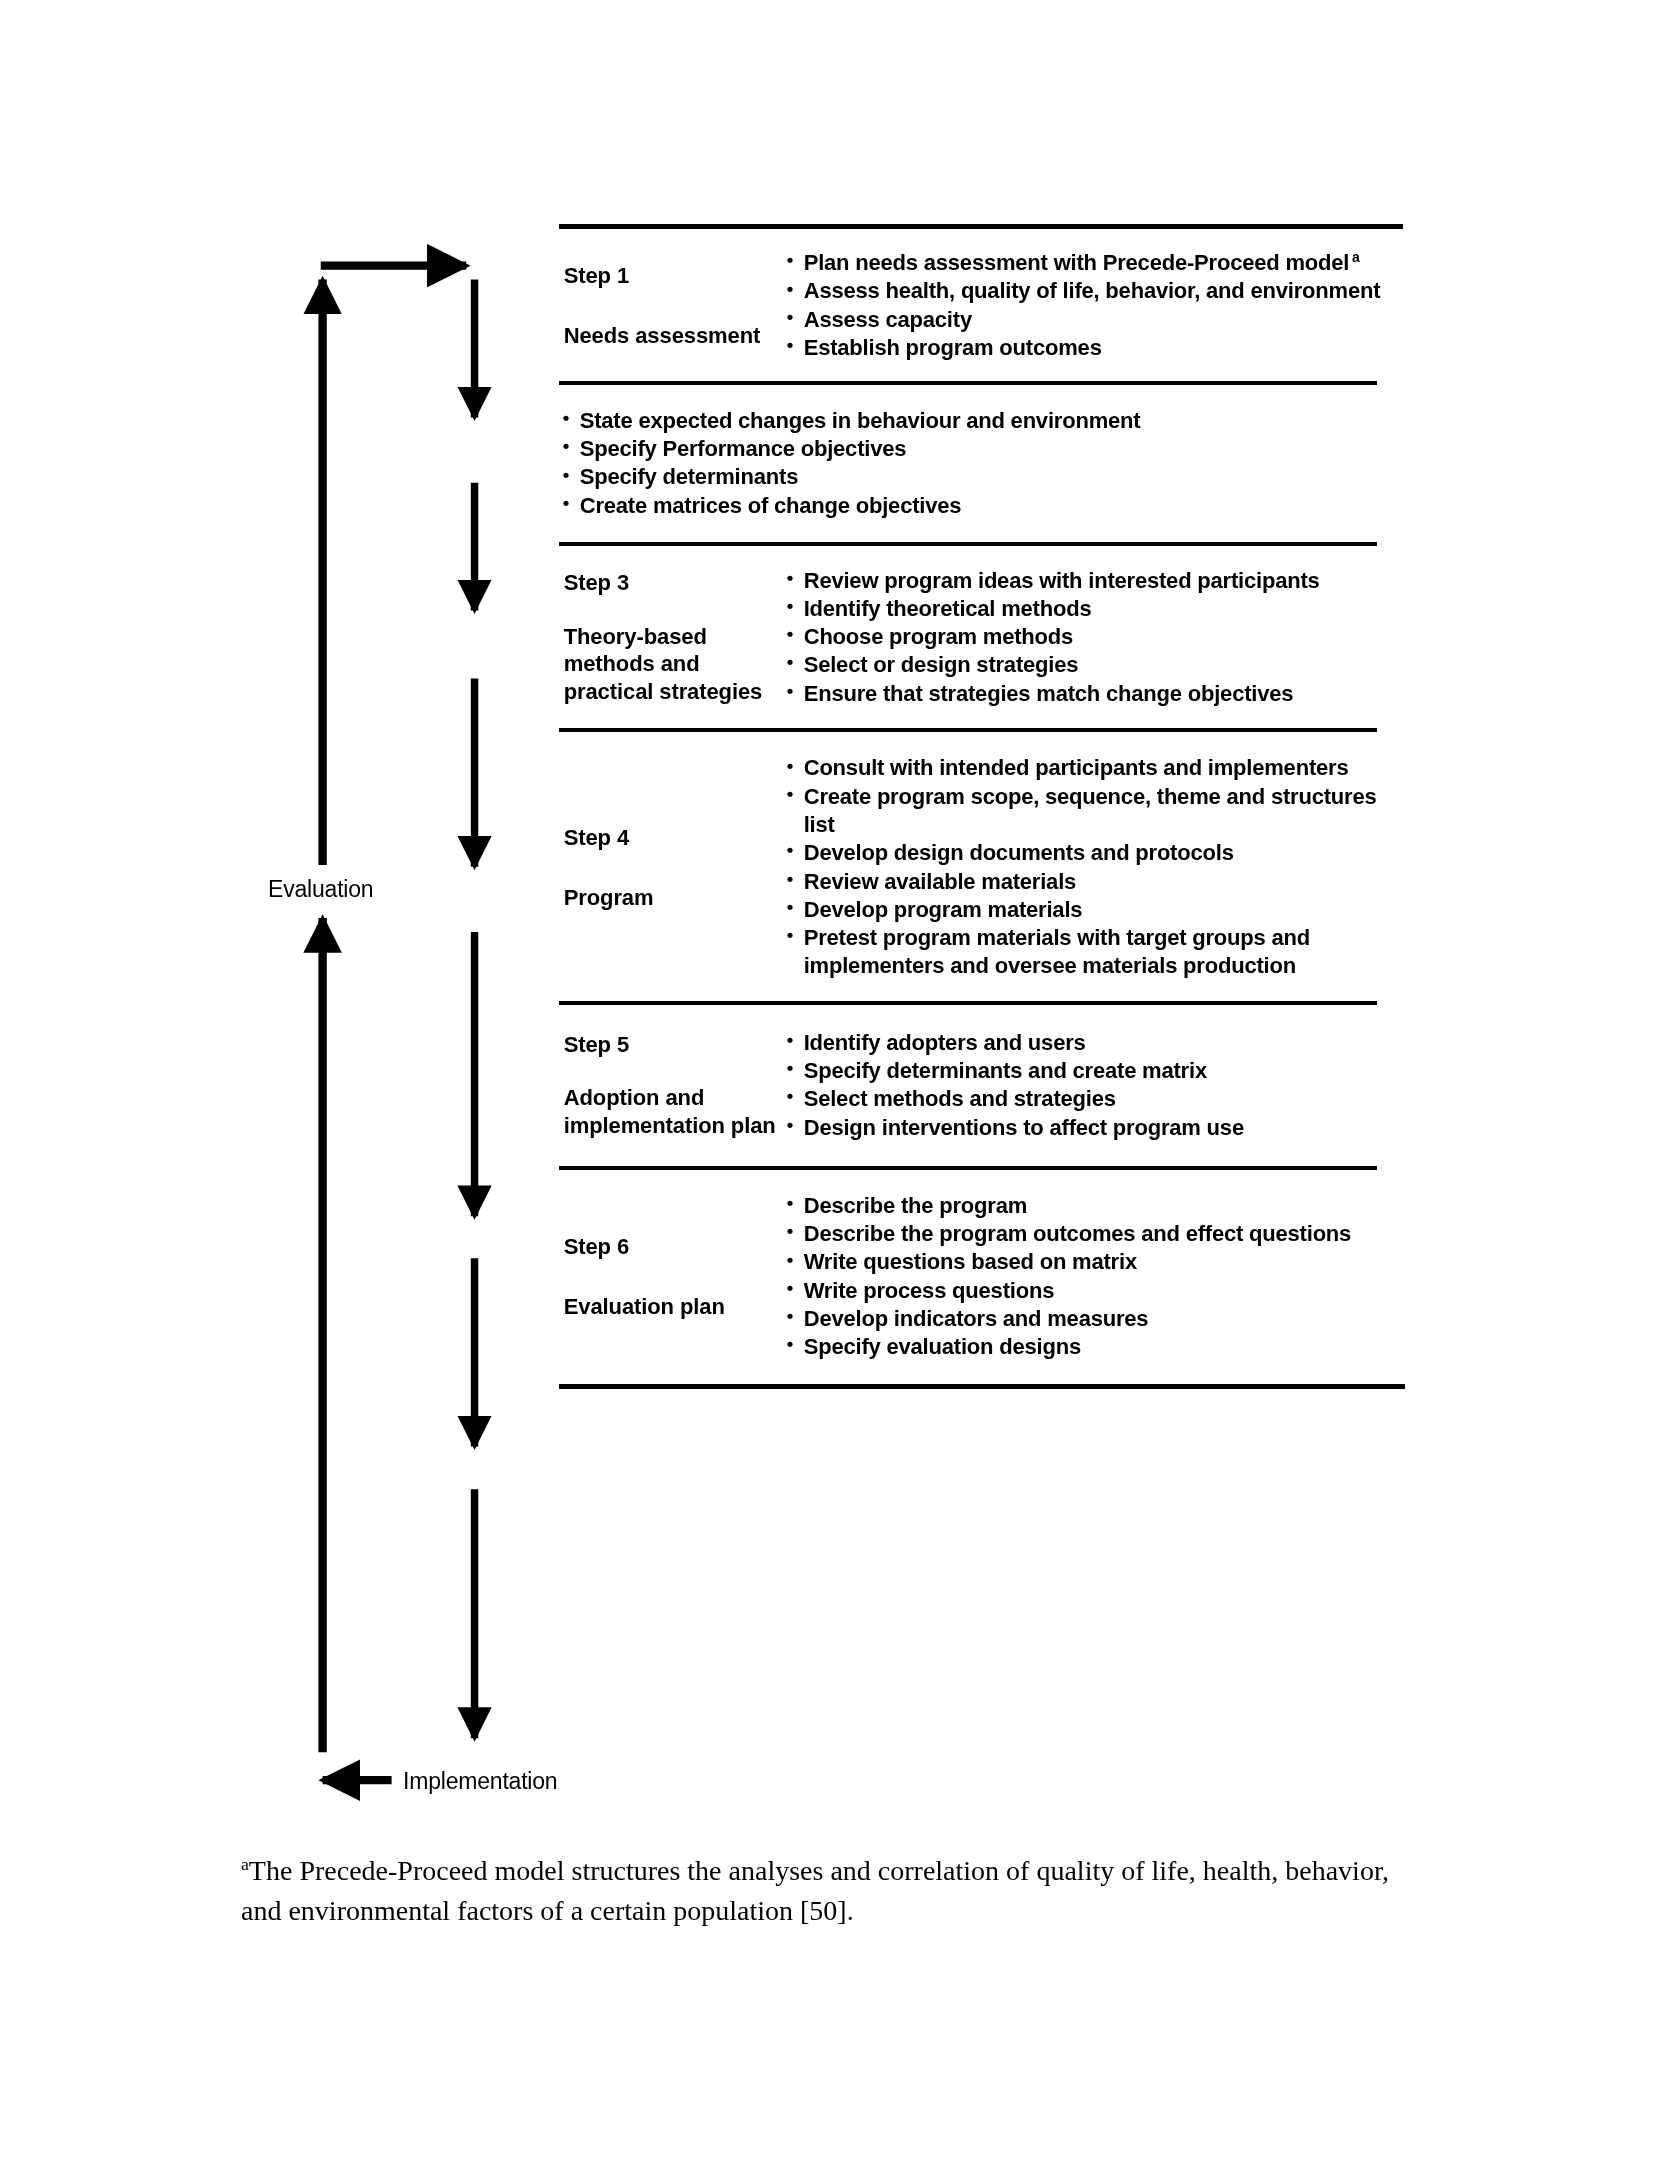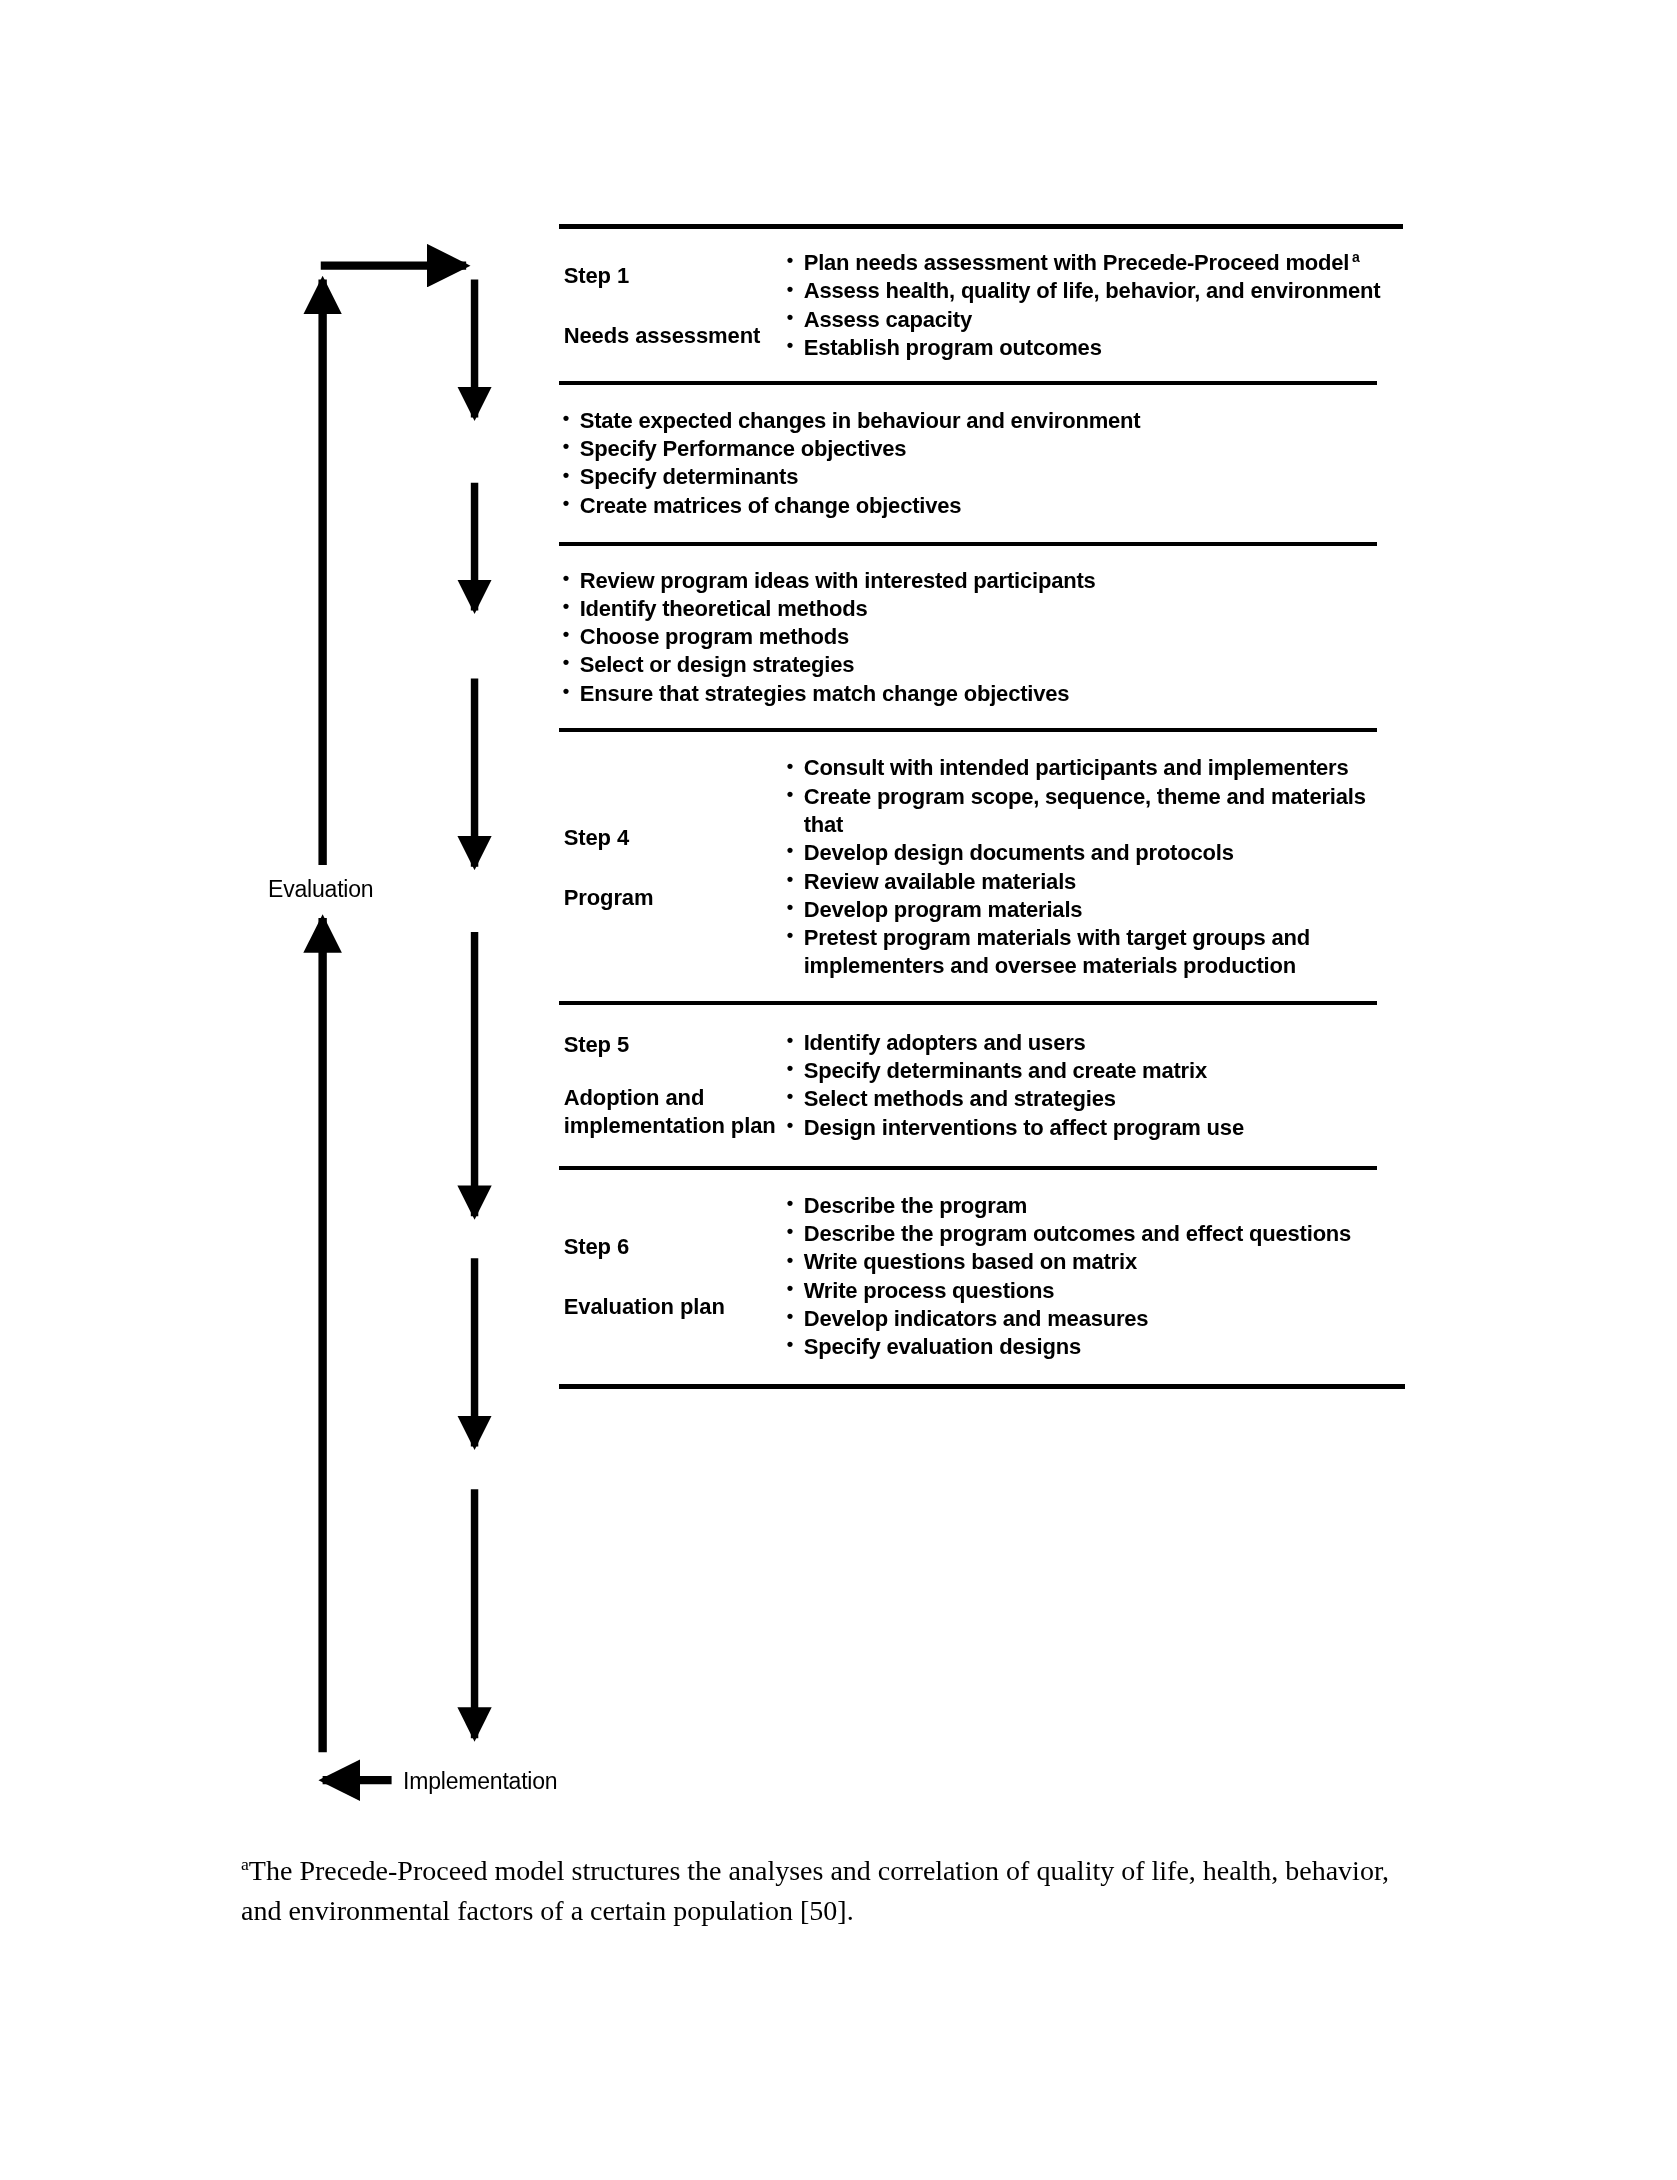--- a/index.html
+++ b/index.html
@@ -222,20 +222,24 @@
           <li>Specify Performance objectives</li>
           <li>Specify determinants</li>
           <li>Create matrices of change objectives</li>
         </ul>
       </div>
     </div>
 
     <div class="rule inner"></div>
 
     <div class="step-row pad-3">
+      <div class="step-left">
+        <div class="step-title">Step 3</div>
+        <div class="step-name tight">Theory-based methods and practical strategies</div>
+      </div>
       <div class="step-right">
         <ul class="bullets">
           <li>Review program ideas with interested participants</li>
           <li>Identify theoretical methods</li>
           <li>Choose program methods</li>
           <li>Select or design strategies</li>
           <li>Ensure that strategies match change objectives</li>
         </ul>
       </div>
     </div>
@@ -243,21 +247,21 @@
     <div class="rule inner"></div>
 
     <div class="step-row pad-4">
       <div class="step-left">
         <div class="step-title">Step 4</div>
         <div class="step-name">Program</div>
       </div>
       <div class="step-right">
         <ul class="bullets">
           <li>Consult with intended participants and implementers</li>
-          <li>Create program scope, sequence, theme and materials that</li>
+          <li>Create program scope, sequence, theme and structures list</li>
           <li>Develop design documents and protocols</li>
           <li>Review available materials</li>
           <li>Develop program materials</li>
           <li>Pretest program materials with target groups and implementers and oversee materials production</li>
         </ul>
       </div>
     </div>
 
     <div class="rule inner"></div>
 

